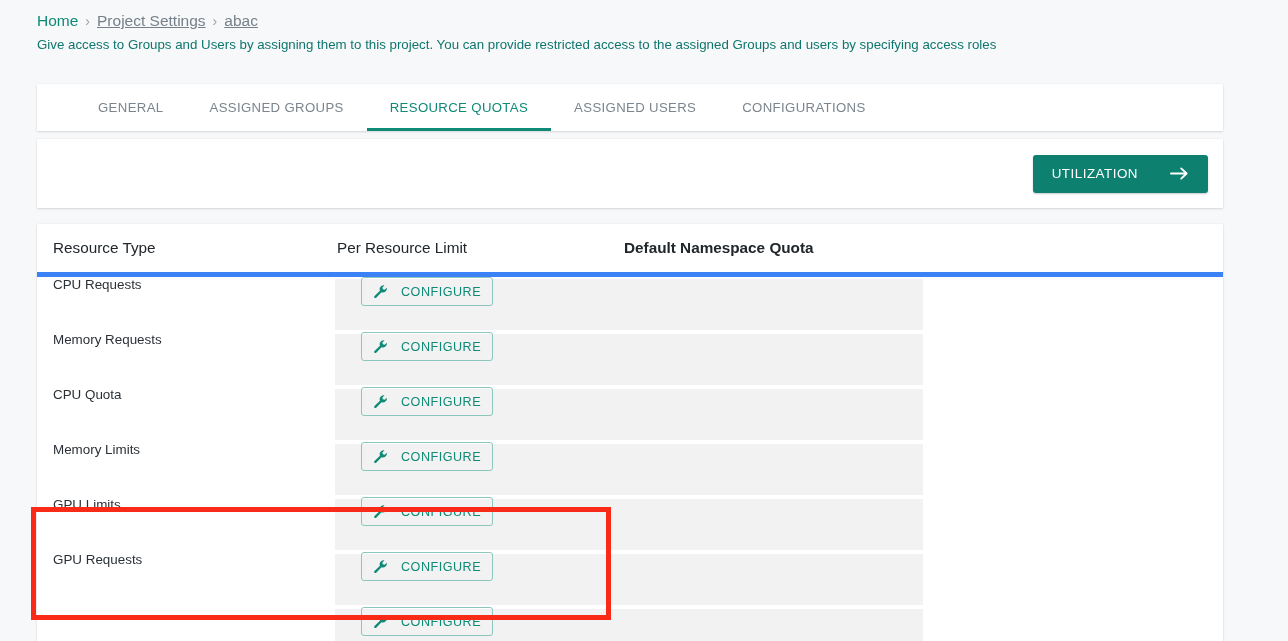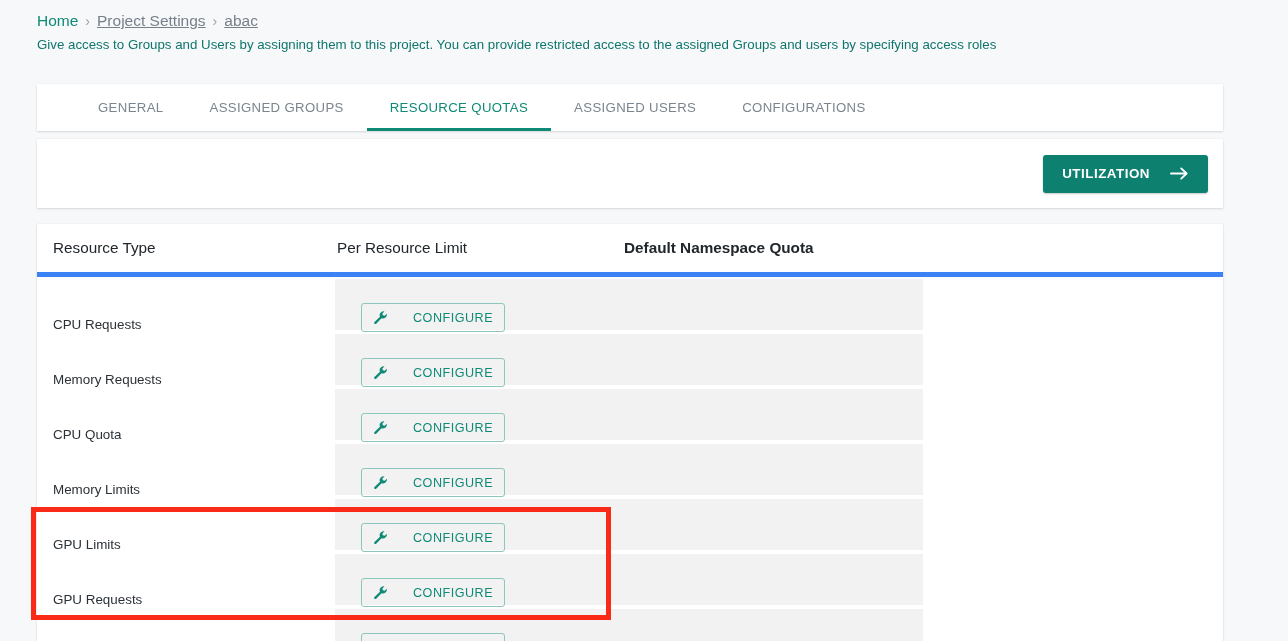--- a/index.html
+++ b/index.html
@@ -89,33 +89,32 @@
   .util-inner {
     height: 69px;
     display: flex;
     align-items: center;
     justify-content: flex-end;
     padding-right: 15px;
   }
   .btn-util {
     display: inline-flex;
     align-items: center;
-    gap: 20px;
+    gap: 32px;
     background: #0d8070;
     color: #ffffff;
     border: none;
     border-radius: 3px;
     padding: 0 19px;
     height: 38px;
     font-size: 13.4px;
     font-family: "Liberation Sans", sans-serif;
     letter-spacing: 0.5px;
     cursor: pointer;
     box-shadow: 0 1px 2px rgba(0,0,0,0.22);
-    font-weight: bold;
   }
   .btn-util .arrow-icon { display: flex; align-items: center; }
 
   
   #table-card { top: 224px; height: 417px; overflow: hidden; }
 
   .thead {
     display: flex;
     height: 53px;
     align-items: center;
@@ -124,21 +123,21 @@
   .th {
     font-size: 15.3px;
     color: #20262b;
   }
   .th-1 { width: 300px; padding-left: 16px; }
   .th-2 { width: 287px; }
   .th-3 { flex: 1; font-weight: bold; }
 
   .trow {
     display: flex;
-    align-items: flex-end;
+    align-items: flex-start;
     height: 55px;
     position: relative;
   }
   .cell-name {
     width: 298px;
     padding-left: 16px;
     font-size: 13.4px;
     color: #2b3137;
     z-index: 2;
   }
@@ -156,21 +155,21 @@
     display: flex;
     align-items: center;
     z-index: 2;
     padding-left: 26px;
   }
   .cell-quota { flex: 1; z-index: 2; }
 
   .btn-configure {
     display: inline-flex;
     align-items: center;
-    gap: 25px;
+    gap: 13px;
     background: transparent;
     border: 1px solid #8cc6bd;
     border-radius: 3px;
     color: #0f8a77;
     font-size: 12.6px;
     letter-spacing: 0.5px;
     font-family: "Liberation Sans", sans-serif;
     height: 29px;
     padding: 0 11px;
     cursor: pointer;

